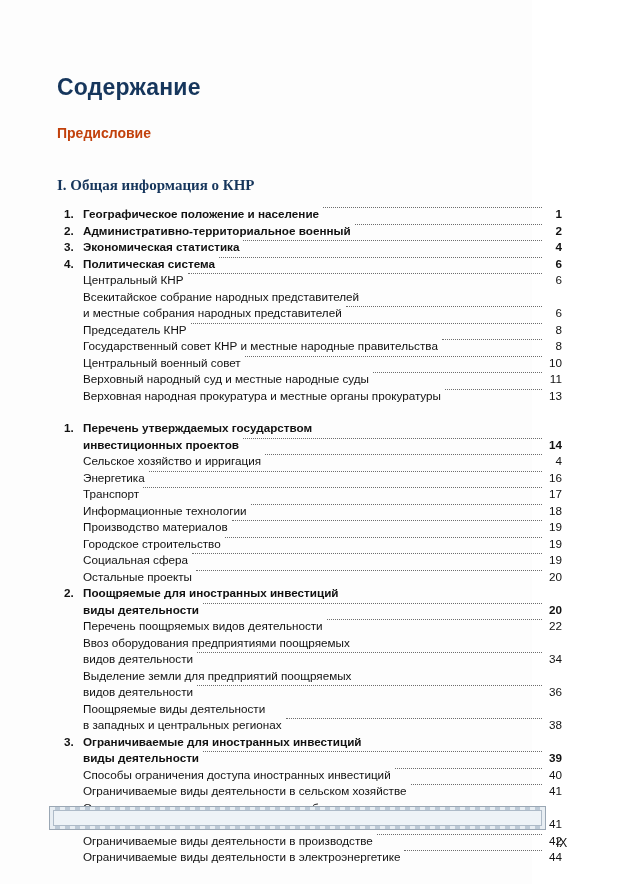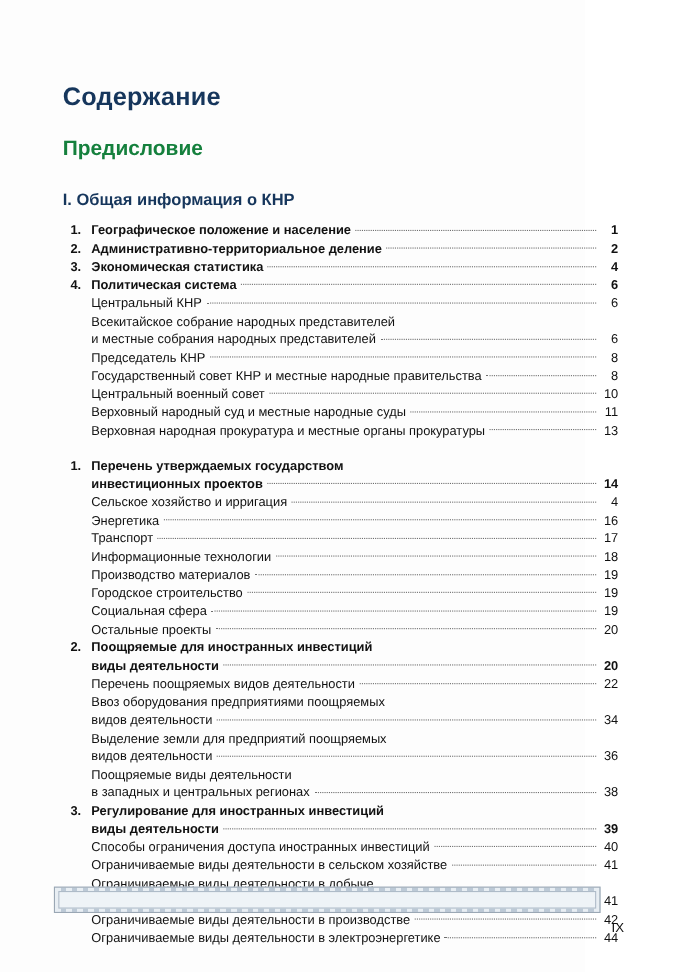--- a/index.html
+++ b/index.html
@@ -29,30 +29,31 @@
     width: 505px;
   }
   h1.title {
     font-size: 23px;
     font-weight: bold;
     color: #16365c;
     margin: 0 0 24px 0;
     letter-spacing: 0.2px;
   }
   .preface {
-    font-size: 19px;
+    font-size: 14px;
     font-weight: bold;
-    color: #15803d;
-    margin: 0 0 26px 0;
+    color: #c2410c;
+    margin: 0 0 36px 0;
   }
   h2.section {
     font-size: 15px;
     font-weight: bold;
     color: #16365c;
     margin: 0 0 12px 0;
+    font-family: Liberation Serif, serif;
   }
   .section-block { margin-bottom: 16px; }
 
   .entry {
     display: flex;
     align-items: flex-start;
     font-size: 11.7px;
     line-height: 16.5px;
     color: #111;
   }
@@ -60,21 +61,21 @@
   .num {
     width: 26px;
     flex: 0 0 26px;
     text-align: left;
     padding-left: 7px;
     box-sizing: border-box;
   }
   .txt-wrap {
     flex: 1 1 auto;
     display: flex;
-    align-items: center;
+    align-items: flex-start;
     min-width: 0;
   }
   .txt { white-space: nowrap; }
   .leader {
     flex: 1 1 auto;
     border-bottom: 1.5px dotted #6d6d6d;
     margin: 0 4px 3.5px 4px;
     min-width: 6px;
     height: 1px;
   }
@@ -132,21 +133,21 @@
             <span class="num">1.</span>
             <span class="txt-wrap">
               <span class="txt">Географическое положение и население</span>
               <span class="leader"></span>
               <span class="pg">1</span>
             </span>
           </div>
           <div class="entry numbered">
             <span class="num">2.</span>
             <span class="txt-wrap">
-              <span class="txt">Административно-территориальное деление</span>
+              <span class="txt">Административно-территориальное военный</span>
               <span class="leader"></span>
               <span class="pg">2</span>
             </span>
           </div>
           <div class="entry numbered">
             <span class="num">3.</span>
             <span class="txt-wrap">
               <span class="txt">Экономическая статистика</span>
               <span class="leader"></span>
               <span class="pg">4</span>
@@ -351,21 +352,21 @@
           <div class="entry sub">
             <span class="txt-wrap">
               <span class="txt">в западных и центральных регионах</span>
               <span class="leader"></span>
               <span class="pg">38</span>
             </span>
           </div>
           <div class="entry numbered">
             <span class="num">3.</span>
             <span class="txt-wrap">
-              <span class="txt">Регулирование для иностранных инвестиций</span>
+              <span class="txt">Ограничиваемые для иностранных инвестиций</span>
               <span class="leader none"></span>
               <span class="pg"></span>
             </span>
           </div>
           <div class="entry numbered">
             <span class="num"></span>
             <span class="txt-wrap">
               <span class="txt">виды деятельности</span>
               <span class="leader"></span>
               <span class="pg">39</span>

